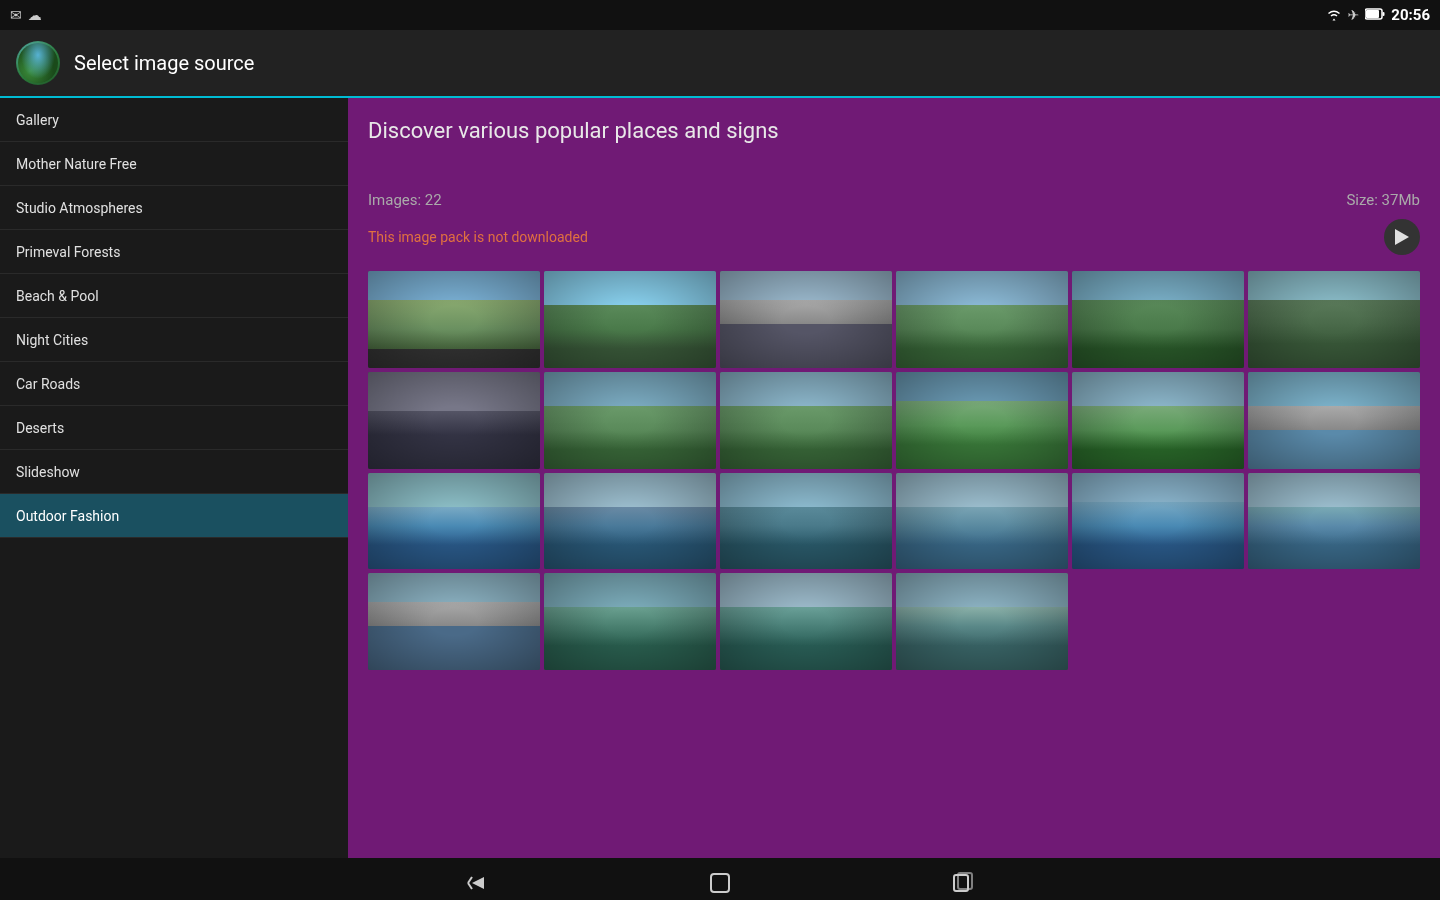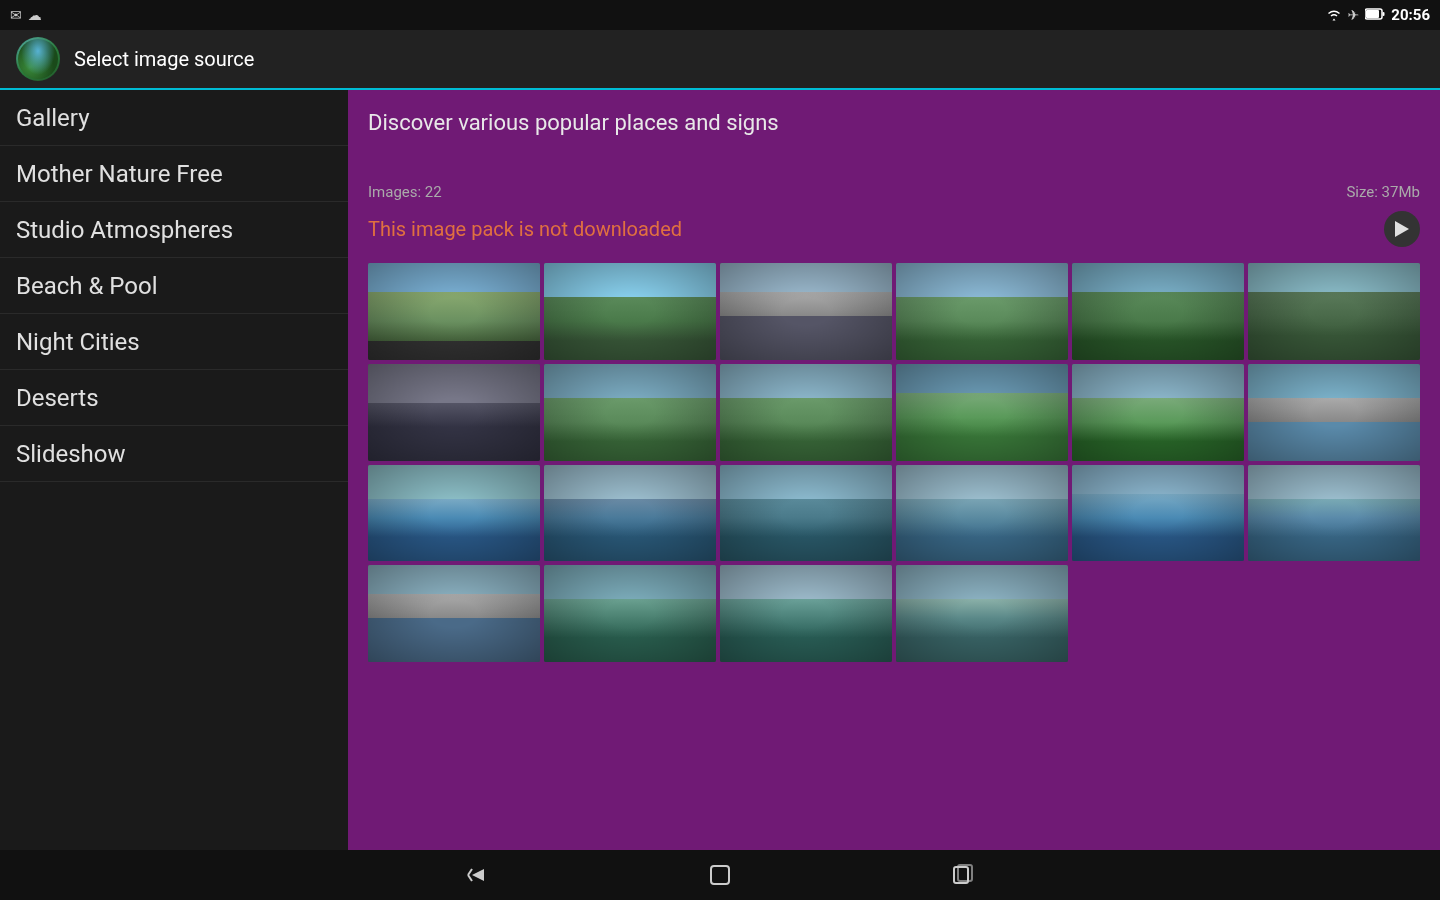--- a/index.html
+++ b/index.html
@@ -35,21 +35,21 @@
       color: #fff;
     }
     .status-icon {
       font-size: 14px;
       color: #ccc;
     }
 
     
     .title-bar {
       width: 100%;
-      height: 60px;
+      height: 68px;
       background: #222;
       border-bottom: 2px solid #00bcd4;
       display: flex;
       align-items: center;
       padding: 0 16px;
       gap: 14px;
     }
     .app-logo {
       width: 44px;
       height: 44px;
@@ -86,27 +86,27 @@
 
     
     .sidebar {
       width: 348px;
       flex-shrink: 0;
       background: #1a1a1a;
       overflow-y: auto;
     }
     .sidebar::-webkit-scrollbar { width: 0; }
     .sidebar-item {
-      height: 56px;
+      height: 44px;
       display: flex;
       align-items: center;
       padding: 0 16px;
       border-bottom: 1px solid #2a2a2a;
       cursor: pointer;
-      font-size: 24px;
+      font-size: 14px;
       color: #e0e0e0;
     }
     .sidebar-item.active {
       background: #1a5060;
       color: #fff;
     }
 
     
     .content-area {
       flex: 1;
@@ -141,21 +141,21 @@
       font-size: 15px;
       color: #aaa;
     }
     .download-notice-row {
       display: flex;
       align-items: center;
       justify-content: space-between;
       margin-bottom: 16px;
     }
     .download-notice {
-      font-size: 20px;
+      font-size: 14px;
       color: #e07040;
     }
     .play-btn {
       width: 36px;
       height: 36px;
       border-radius: 50%;
       background: #333;
       display: flex;
       align-items: center;
       justify-content: center;
@@ -278,30 +278,39 @@
     <div class="sidebar-item">
       <span>Gallery</span>
     </div>
     <div class="sidebar-item">
       <span>Mother Nature Free</span>
     </div>
     <div class="sidebar-item">
       <span>Studio Atmospheres</span>
     </div>
     <div class="sidebar-item">
+      <span>Primeval Forests</span>
+    </div>
+    <div class="sidebar-item">
       <span>Beach &amp; Pool</span>
     </div>
     <div class="sidebar-item">
       <span>Night Cities</span>
     </div>
     <div class="sidebar-item">
+      <span>Car Roads</span>
+    </div>
+    <div class="sidebar-item">
       <span>Deserts</span>
     </div>
     <div class="sidebar-item">
       <span>Slideshow</span>
+    </div>
+    <div class="sidebar-item active">
+      <span>Outdoor Fashion</span>
     </div>
   </nav>
 
   <main class="content-area">
     <div class="content-header">
       <div class="content-title">Discover various popular places and signs</div>
       <div class="content-meta-row">
         <span class="images-count">Images: 22</span>
         <span class="size-info">Size: 37Mb</span>
       </div>

